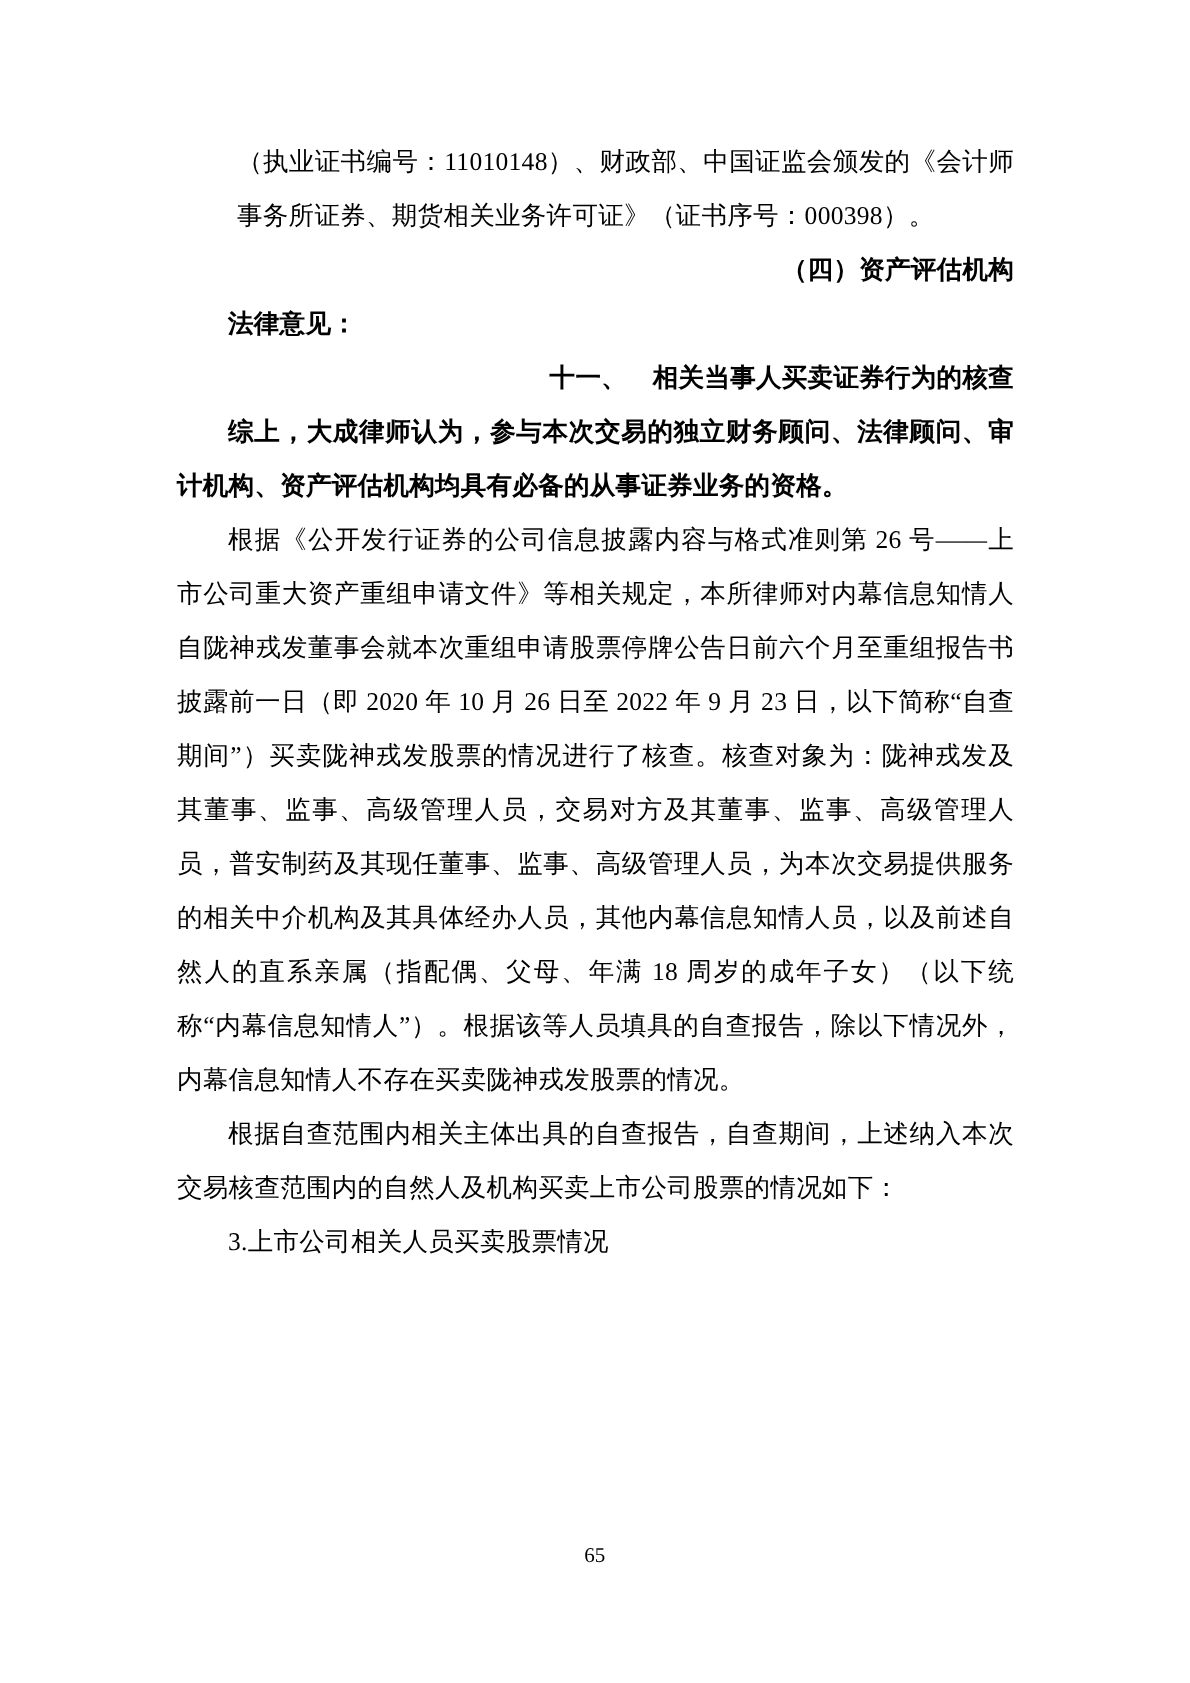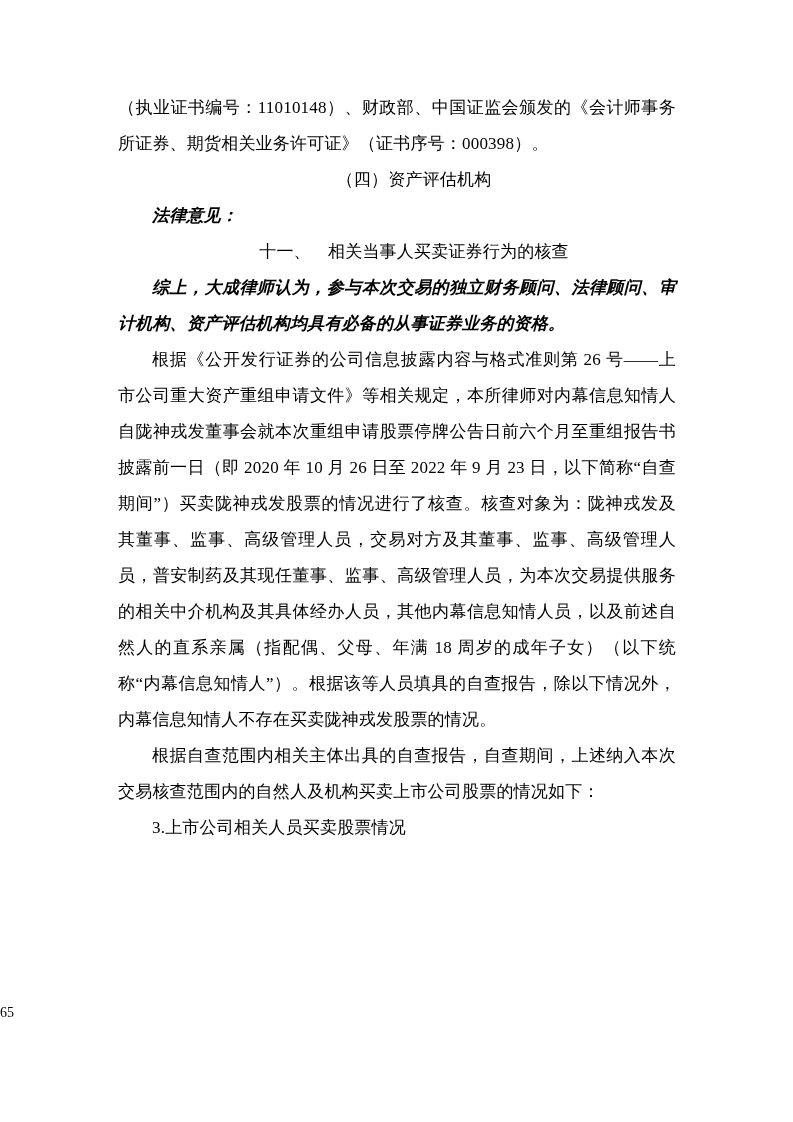--- a/index.html
+++ b/index.html
@@ -26,39 +26,40 @@
     margin: 0;
     padding: 0;
     font-size: 17px;
     line-height: 36px;
     text-align: justify;
     letter-spacing: 0.2px;
     word-break: break-all;
   }
   .t-continuation {
     text-indent: 0;
+    margin-left: 40px;
   }
   .t-body {
     text-indent: 2em;
   }
   .t-heading {
-    font-weight: normal;
+    font-weight: bold;
     text-indent: 2em;
-    text-align: center;
+    text-align: right;
   }
   .t-bold {
     font-weight: bold;
     text-indent: 2em;
-    font-style: italic;
   }
   .page-footer {
     position: absolute;
     left: 0;
-    top: 1003px;
+    top: 1028px;
     width: 100%;
+    text-align: center;
   }
   .page-number {
     font-size: 14px;
     line-height: 20px;
     color: #000000;
   }
 </style>
 </head>
 <body>
 

